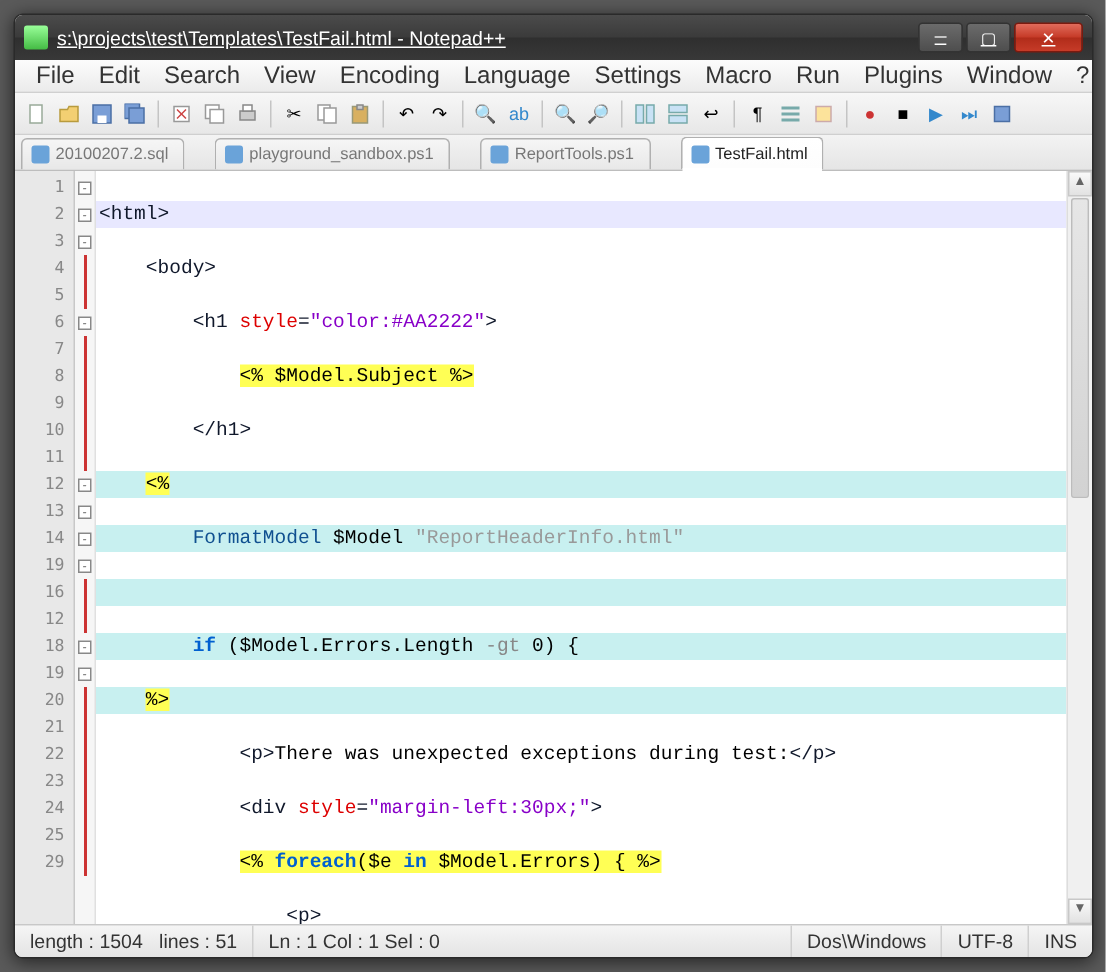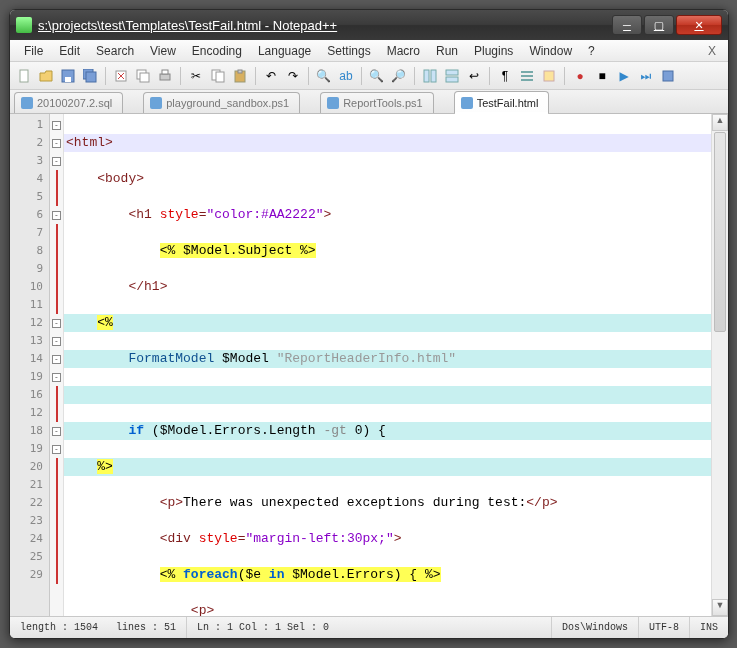--- a/index.html
+++ b/index.html
@@ -50,21 +50,21 @@
     color:#fff; font-size:11px;
   }
   .win-btn.close { width: 46px; background: linear-gradient(#e06b5b,#c63b28 48%,#b12c1a 52%,#c63b28); border-color:#7a1a0f;}
   
   .menubar {
     height: 22px;
     background: linear-gradient(#fcfcfc,#ebebeb);
     border-bottom: 1px solid #d0d0d0;
     display: flex; align-items: center;
     padding: 0 6px;
-    font-size: 12px;
+    font-size: 16px;
     color:#333;
   }
   .menubar .mitem { padding: 2px 8px; cursor: default;}
   .menubar .x { margin-left:auto; padding:0 6px; color:#666;}
   
   .toolbar {
     height: 28px;
     background: linear-gradient(#f7f7f7,#e7e7e7);
     border-bottom: 1px solid #cfcfcf;
     display: flex; align-items: center;
@@ -135,41 +135,41 @@
     font: 13px/18px Consolas, "Courier New", monospace;
     padding-top:2px;
     white-space: pre;
     overflow:hidden;
     position:relative;
   }
   .code .row{height:18px;padding-left:2px;}
   .hl-line{background:#e8e8ff;}
   .hl-cyan{background:#c8f0f0;}
   .hl-yellow{background:#ffff55;}
-  .tag{color:#7f1d1d;text-align:center;}
+  .tag{color:#0f172a;text-align:center;}
   .attr{color:#d00;}
   .str{color:#8800c8;}
   .func{color:#105090; font-weight:normal;}
   .var{color:#000;}
   .kw{color:#0060d0; font-weight:bold;}
   .cm{color:#888;}
   .txt{color:#000;}
   .strG{color:#999;}
   .scrollbar{width:17px;background:#f0f0f0;border-left:1px solid #ddd;position:relative;}
   .sb-btn{position:absolute;left:0;right:0;height:17px;background:linear-gradient(#fafafa,#e2e2e2);border:1px solid #c8c8c8;text-align:center;font-size:9px;color:#666;}
   .sb-btn.up{top:0;}
   .sb-btn.dn{bottom:0;}
   .thumb{position:absolute;left:2px;right:2px;top:18px;height:200px;background:linear-gradient(#e6e6e6,#d2d2d2);border:1px solid #bcbcbc;border-radius:2px;}
   
   .statusbar{
     height:22px;
     background: linear-gradient(#f5f5f5,#e4e4e4);
     border-top:1px solid #c8c8c8;
     display:flex;align-items:flex-end;
-    font-size:10px;color:#333;font-family:Liberation Mono, monospace;
+    font-size:13px;color:#333;
   }
   .statusbar .cell{padding:0 10px;border-right:1px solid #cfcfcf;height:100%;display:flex;align-items:center;}
   .statusbar .flex{flex:1;}
 </style>
 </head>
 <body>
 
 <div class="window">
 
   <div class="titlebar">

